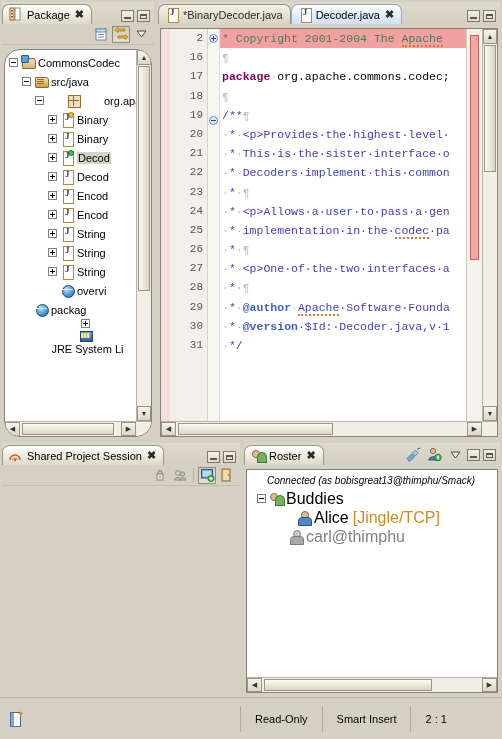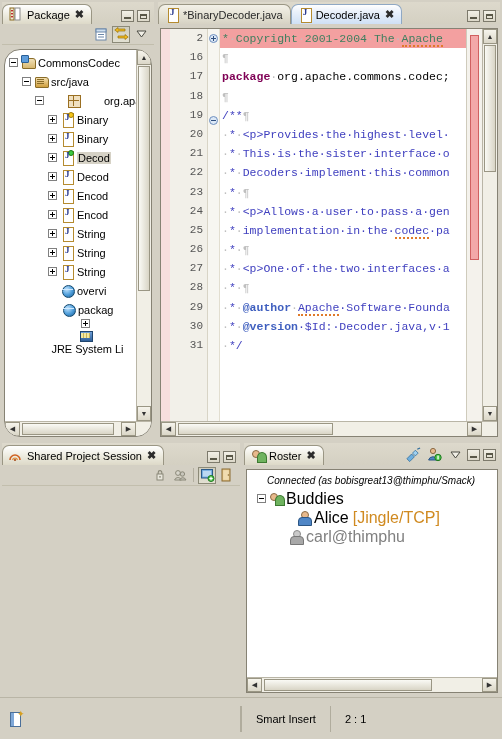--- a/index.html
+++ b/index.html
@@ -444,21 +444,21 @@
           <div class="trow" style="padding-left: 43px;">
             <span class="exp plus"></span>
             <span class="ico ico-java"></span>
             <span class="lbl">String</span>
           </div>
           <div class="trow" style="padding-left: 43px;">
             <span class="exp none"></span>
             <span class="ico ico-html"></span>
             <span class="lbl">overvi</span>
           </div>
-          <div class="trow" style="padding-left: 44px;">
+          <div class="trow" style="padding-left: 17px;">
             <span class="exp none"></span>
             <span class="ico ico-html"></span>
             <span class="lbl">packag</span>
           </div>
           <div class="trow" style="padding-left: 17px; flex-direction: column;">
             <span class="exp plus"></span>
             <span class="ico ico-jre"></span>
             <span class="lbl">JRE System Li</span>
           </div>
         </div>
@@ -687,19 +687,20 @@
         <div class="hbtn" style="right:0;">▶</div>
       </div>
     </div>
   </div>
 
   <div id="statusbar">
     <div class="sb-left">
       <span class="ico-save"></span>
     </div>
     <div class="sb-div"></div>
+    <div class="sb-cell">Read-Only</div>
     <div class="sb-div"></div>
     <div class="sb-cell">Smart Insert</div>
     <div class="sb-div"></div>
     <div class="sb-cell">2 : 1</div>
   </div>
 
 </div>
 
 </body></html>

